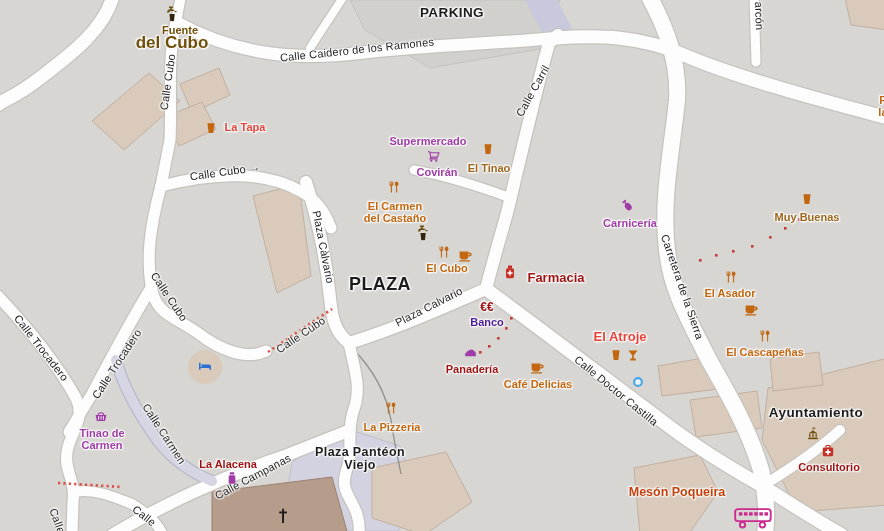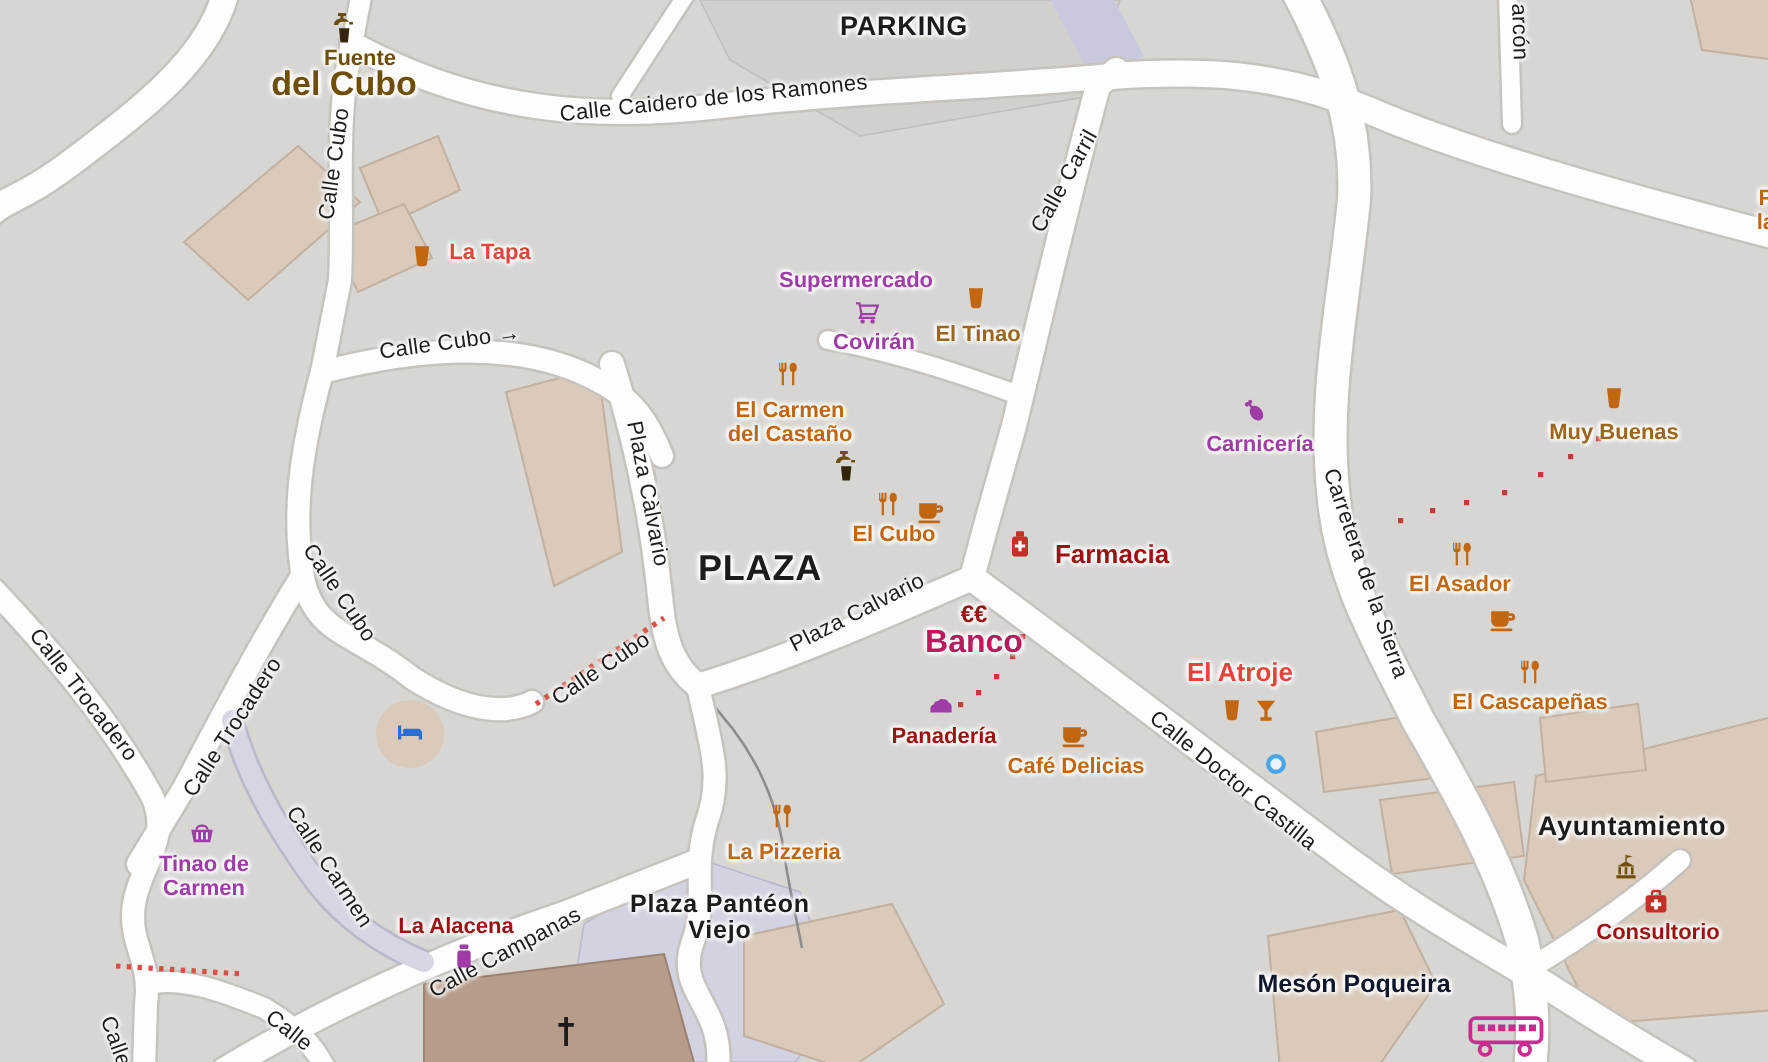--- a/index.html
+++ b/index.html
@@ -206,21 +206,21 @@
       <div class="lbl poi" style="left: 447px; top: 268px; transform: translate(-50%, -50%); color: rgb(194, 102, 15); font-size: 11px;">El Cubo</div>
       <span class="icon" style="left: 510px; top: 272px; transform: translate(-50%, -50%); color: rgb(198, 47, 37);">
         <svg width="14" height="14" viewBox="0 0 14 14">
           <rect fill="currentColor" x="5" y=".6" width="4" height="2.8" rx=".5"></rect>
           <rect fill="currentColor" x="3" y="3.2" width="8" height="10" rx="1.6"></rect>
           <path fill="#fff" d="M6.2 5.4h1.6v1.8H9.6v1.6H7.8v1.8H6.2V8.8H4.4V7.2h1.8z"></path>
         </svg>
       </span>
       <div class="lbl poi" style="left: 544px; top: 277px; transform: translate(-50%, -50%); color: rgb(157, 17, 17); font-size: 13px; margin-left: 12px;">Farmacia</div>
       <div class="lbl poi" style="left: 487px; top: 307px; transform: translate(-50%, -50%); color: rgb(157, 17, 17); font-size: 12px;">€€</div>
-      <div class="lbl poi" style="left: 487px; top: 322px; transform: translate(-50%, -50%); color: #be185d; font-size: 16px;">Banco</div>
+      <div class="lbl poi" style="left: 487px; top: 322px; transform: translate(-50%, -50%); color: #4c1d95; font-size: 11px;">Banco</div>
       <span class="icon" style="left: 471px; top: 352px; transform: translate(-50%, -50%); color: rgb(160, 60, 168);">
         <svg width="15" height="14" viewBox="0 0 14 14">
           <path fill="currentColor" d="M1.2 11.2V9.3c0-1 .6-1.8 1.6-2 .2-1.2 1.2-2 2.4-1.8.5-1 1.6-1.3 2.6-.8 1.1-.3 2.2.4 2.4 1.6 1 .2 1.6 1 1.6 2v3z"></path>
         </svg>
       </span>
       <div class="lbl poi" style="left: 472px; top: 369px; transform: translate(-50%, -50%); color: rgb(157, 17, 17); font-size: 11px;">Panadería</div>
       <span class="icon" style="left: 537px; top: 367px; transform: translate(-50%, -50%); color: rgb(194, 102, 15);">
         <svg width="15" height="14" viewBox="0 0 14 14">
           <path fill="currentColor" d="M1.6 3.6h8.8v4.6c0 2-1.4 3.2-3.3 3.2H4.9c-1.9 0-3.3-1.2-3.3-3.2z"></path>
           <path fill="currentColor" d="M10.4 4.6h1.2c1.3 0 2 .8 2 1.9 0 1.1-.7 1.9-2 1.9h-1.2V6.9h1.1c.4 0 .6-.2.6-.45 0-.25-.2-.45-.6-.45h-1.1z"></path>
@@ -299,21 +299,21 @@
         </svg>
       </span>
       <div class="lbl poi" style="left: 228px; top: 464px; transform: translate(-50%, -50%); color: rgb(157, 17, 17); font-size: 11px;">La Alacena</div>
       <span class="icon" style="left: 391px; top: 408px; transform: translate(-50%, -50%); color: rgb(194, 102, 15);">
         <svg width="13" height="14" viewBox="0 0 14 14">
           <path fill="currentColor" d="M2.2 1v3.4c0 .9.6 1.5 1.4 1.7V13h1.2V6.1c.8-.2 1.4-.8 1.4-1.7V1H5.1v3.2h-.6V1H3.4v3.2h-.6V1z"></path>
           <path fill="currentColor" d="M9.8 1c-1.1 0-2 1.1-2 2.6 0 1.2.6 2.1 1.4 2.4V13h1.2V6c.8-.3 1.4-1.2 1.4-2.4 0-1.5-.9-2.6-2-2.6z"></path>
         </svg>
       </span>
       <div class="lbl poi" style="left: 392px; top: 427px; transform: translate(-50%, -50%); color: rgb(194, 102, 15); font-size: 11px;">La Pizzeria</div>
-      <div class="lbl poi" style="left: 677px; top: 492px; transform: translate(-50%, -50%); color: #0f172a; font-size: 12.5px;">Mesón Poqueira</div>
+      <div class="lbl poi" style="left: 677px; top: 492px; transform: translate(-50%, -50%); color: #c2410c; font-size: 12.5px;">Mesón Poqueira</div>
       <span class="icon" style="left: 813px; top: 434px; transform: translate(-50%, -50%); color: rgb(111, 79, 8);">
         <svg width="15" height="14" viewBox="0 0 14 14">
           <g fill="currentColor">
             <path d="M2.6 6.2 7 3.6l4.4 2.6z"></path>
             <rect x="3.2" y="6.6" width="1.3" height="3.6"></rect>
             <rect x="6.35" y="6.6" width="1.3" height="3.6"></rect>
             <rect x="9.5" y="6.6" width="1.3" height="3.6"></rect>
             <rect x="2.2" y="10.6" width="9.6" height="1.6"></rect>
             <rect x="6.7" y=".4" width=".7" height="3.2"></rect>
             <path d="M7.4.6l3 .5-3 .9z"></path>

